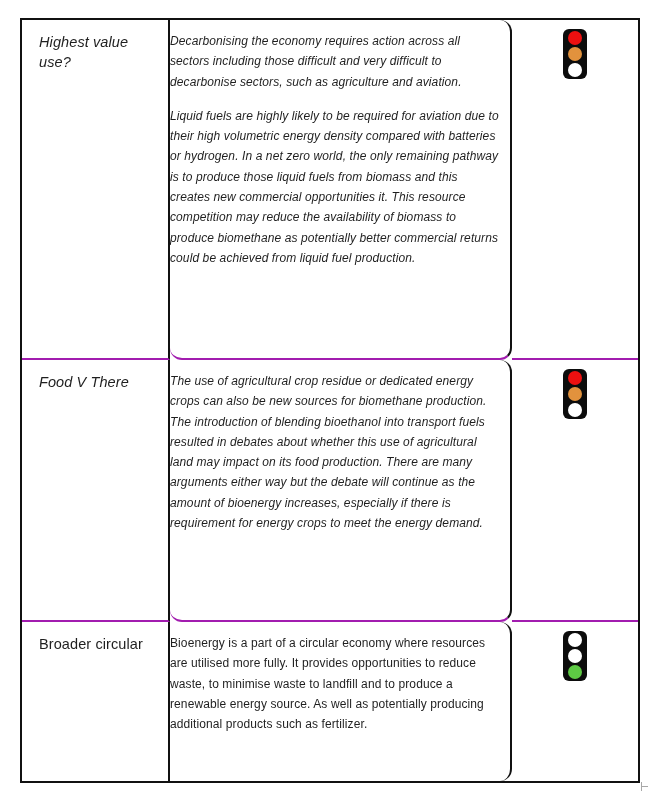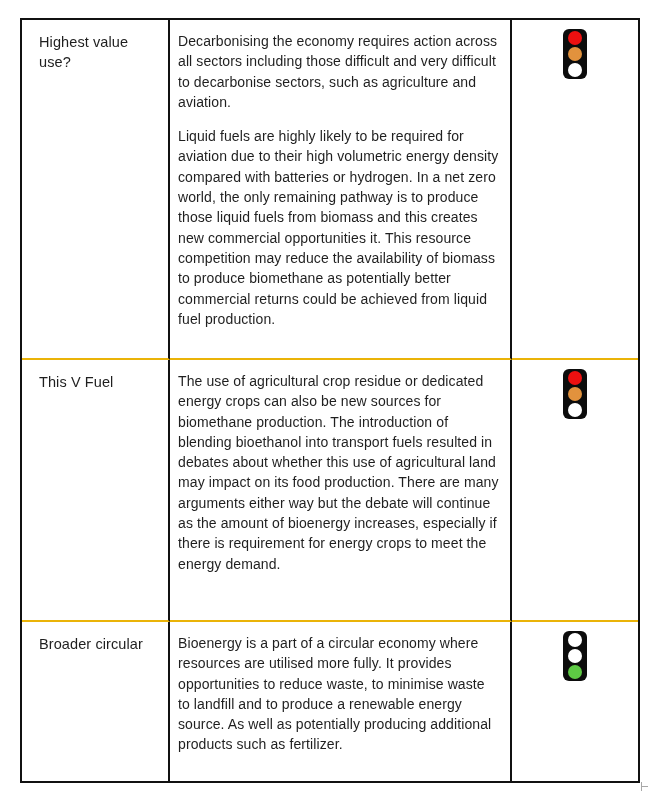--- a/index.html
+++ b/index.html
@@ -26,32 +26,33 @@
     display: grid;
     grid-template-columns: 148px 342px 126px;
     grid-template-rows: 340px 262px 159px;
     background: #ffffff;
   }
   .cell {
     box-sizing: border-box;
     overflow: hidden;
   }
   .cell.col1, .cell.col2 { border-right: 2px solid #111111; }
-  .cell.row1, .cell.row2 { border-bottom: 2px solid #eab308; }
+  .cell.row1, .cell.row2 { border-bottom: 2px solid #a21caf; font-style: italic; }
   .label-cell {
     padding: 12px 8px 0 17px;
     font-size: 14.5px;
     line-height: 20px;
     letter-spacing: 0.1px;
   }
   .text-cell {
-    padding: 11px 10px 0 8px;
-    font-size: 14px;
+    padding: 11px 10px 0 0;
+    font-size: 12px;
     line-height: 20.3px;
     letter-spacing: 0.1px;
+    border-radius: 12px;
   }
   .text-cell p {
     margin: 0 0 14px 0;
   }
   .light-cell {
     padding-top: 9px;
     display: flex;
     justify-content: center;
     align-items: flex-start;
   }
@@ -104,21 +105,21 @@
   </div>
   <div class="cell row1 light-cell">
     <div class="traffic-light">
       <span class="bulb" style="background: rgb(238, 16, 16);"></span>
       <span class="bulb" style="background: rgb(226, 146, 61);"></span>
       <span class="bulb" style="background: rgb(255, 255, 255);"></span>
     </div>
   </div>
 
   <div class="cell col1 row2 label-cell">
-    <span>This V Fuel</span>
+    <span>Food V There</span>
   </div>
   <div class="cell col2 row2 text-cell">
     <p>The use of agricultural crop residue or dedicated energy crops can also be new sources for biomethane production. The introduction of blending bioethanol into transport fuels resulted in debates about whether this use of agricultural land may impact on its food production. There are many arguments either way but the debate will continue as the amount of bioenergy increases, especially if there is requirement for energy crops to meet the energy demand.</p>
   </div>
   <div class="cell row2 light-cell">
     <div class="traffic-light">
       <span class="bulb" style="background: rgb(238, 16, 16);"></span>
       <span class="bulb" style="background: rgb(226, 146, 61);"></span>
       <span class="bulb" style="background: rgb(255, 255, 255);"></span>
     </div>

